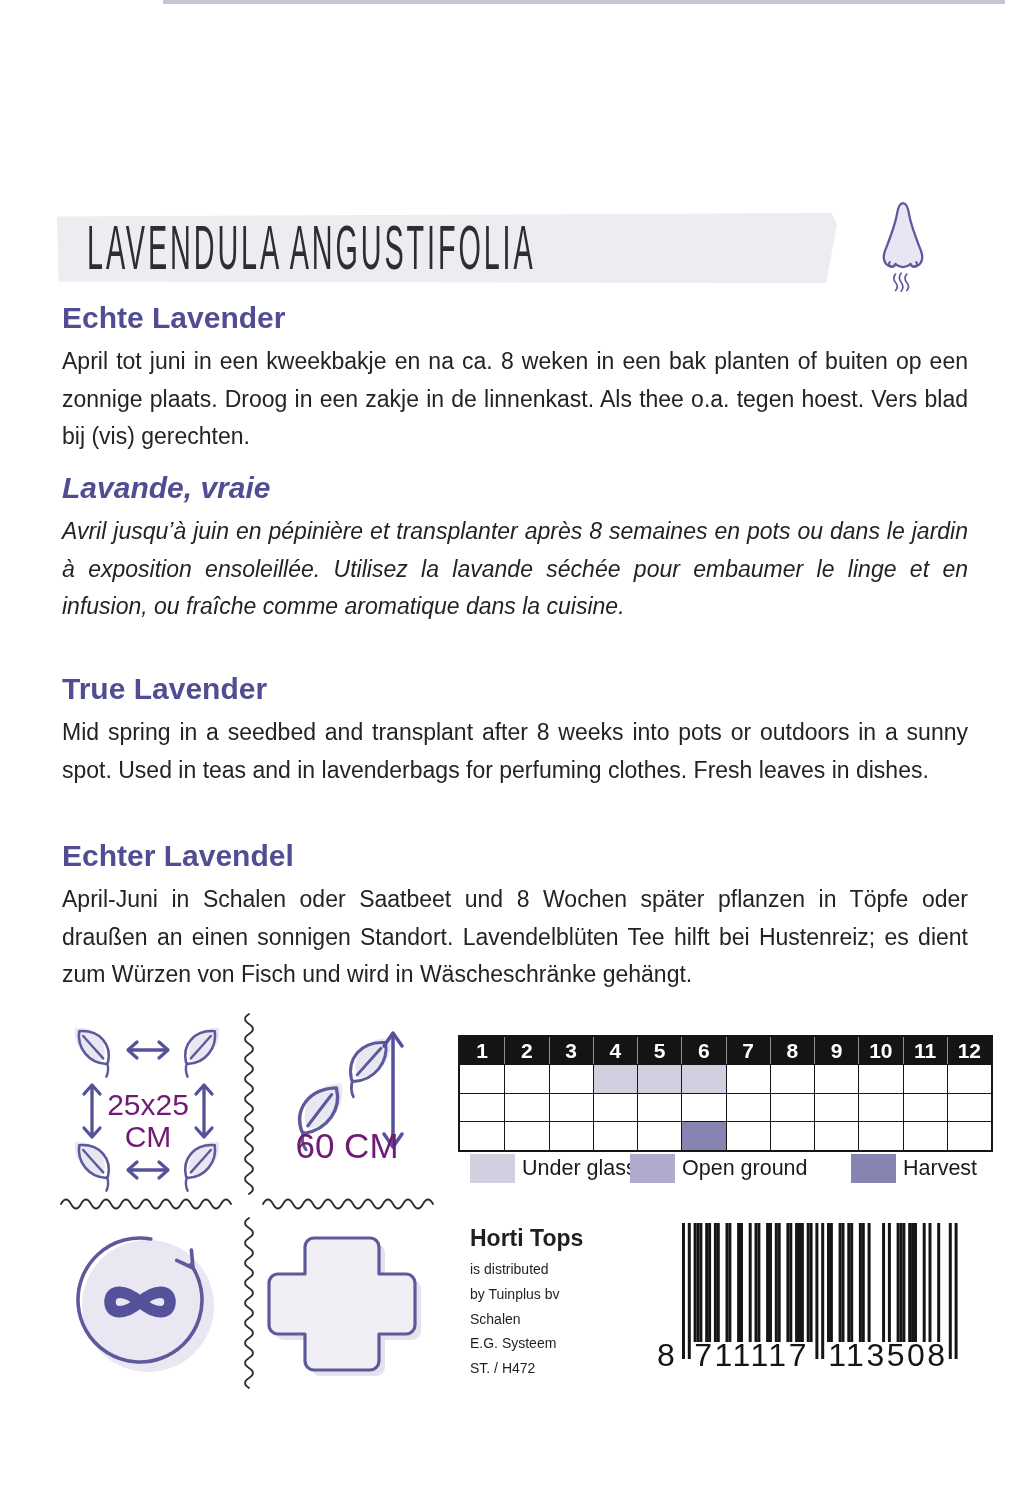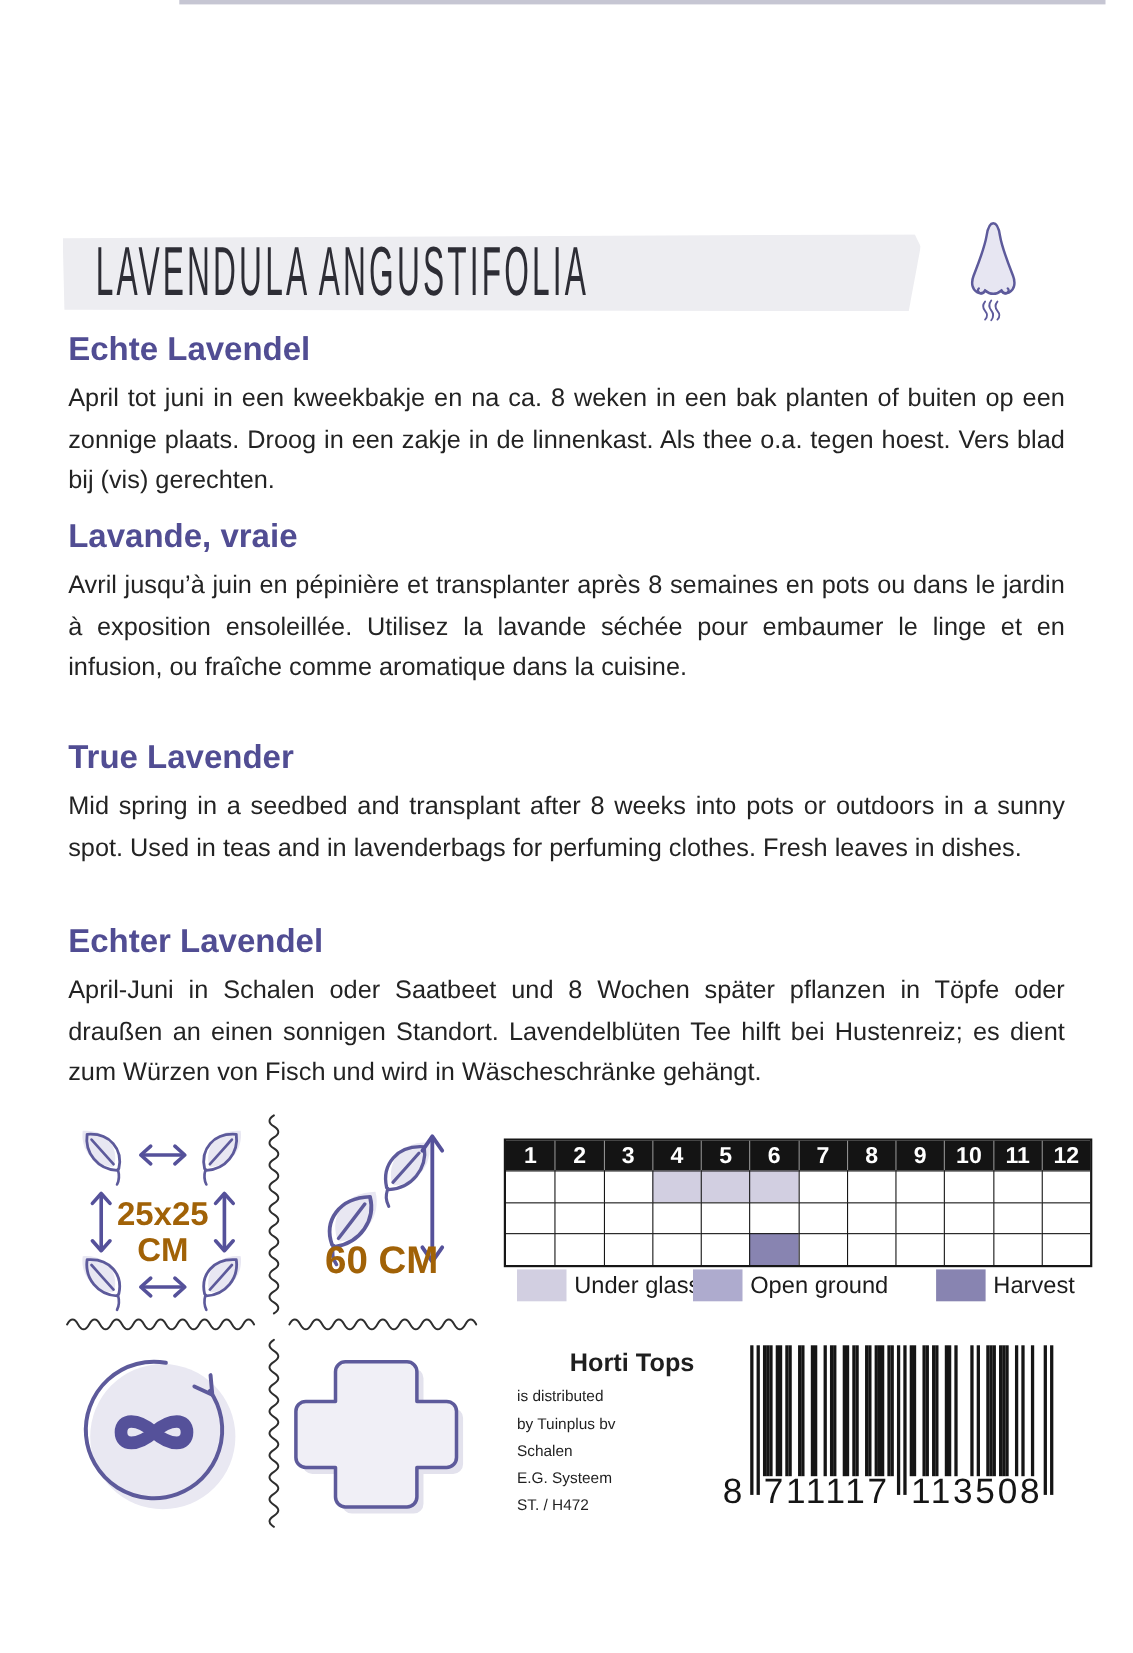--- a/index.html
+++ b/index.html
@@ -18,40 +18,40 @@
           color:#2d2d35;letter-spacing:4px;white-space:nowrap;
           transform:scale(0.72,1.58);transform-origin:0 52%;}
 
   
   .section{left:62px;width:906px;}
   .section h2{margin:0 0 7px 0;font-size:30px;line-height:36px;font-weight:bold;color:#514d93;}
   .section p{margin:0;font-size:23px;line-height:37.5px;color:#232323;
              text-align:justify;text-justify:inter-word;}
 
   
-  .icon-label{color:#a16207;font-weight:bold;text-align:center;}
+  .icon-label{color:#701a75;font-weight:normal;text-align:center;}
 
   
   .calendar{left:458px;top:1035px;width:535px;border:2.5px solid #161616;box-sizing:border-box;background:#fff;}
   .cal-header{display:grid;grid-template-columns:repeat(12,1fr);height:27px;background:#141414;}
   .cal-header span{display:flex;align-items:center;justify-content:center;color:#ffffff;
                    font-size:21px;font-weight:bold;border-left:1px solid #8f8f8f;}
   .cal-header span:first-child{border-left:none;}
   .cal-row{display:grid;grid-template-columns:repeat(12,1fr);height:28.5px;}
   .cal-row span{border-left:1.6px solid #161616;border-top:1.6px solid #161616;}
   .cal-row span:first-child{border-left:none;}
 
   .legend{left:458px;top:1154px;width:547px;height:34px;}
   .legend-item{position:absolute;top:0;display:flex;align-items:center;}
   .legend-swatch{width:45px;height:29px;display:inline-block;}
   .legend-label{font-size:21.5px;color:#1b1b1b;margin-left:7px;white-space:nowrap;}
 
   
   .distrib{left:470px;top:1225px;width:210px;color:#1f1f1f;}
-  .distrib .name{font-size:23px;font-weight:bold;margin-bottom:5px;margin-left:48px;}
+  .distrib .name{font-size:23px;font-weight:bold;margin-bottom:5px;}
   .distrib .line{font-size:14px;line-height:24.8px;}
 
   
   .print-mark{left:948px;top:1430px;width:25px;height:73px;background:#1e1e1c;}
 
   svg{display:block;}
 </style>
 </head>
 <body>
 
@@ -77,24 +77,24 @@
   <svg class="abs" style="left:874px;top:198px;" width="58" height="98" viewBox="0 0 62 100">
     <path d="M31,3 C27,3 25.5,8.5 24.5,15 C22.5,27 16.5,42 12,53.5 C9,61 10.5,67.5 15.5,70 C18.5,71.5 21.5,70.7 23,68.3 C25.5,70.5 28,71.5 31,71.5 C34,71.5 36.5,70.5 39,68.3 C40.5,70.7 43.5,71.5 46.5,70 C51.5,67.5 53,61 50,53.5 C45.5,42 39.5,27 37.5,15 C36.5,8.5 35,3 31,3 Z" fill="#e7e6f2" stroke="#5d5a9b" stroke-width="2.4"></path>
     <path d="M23,68.3 C22.3,70.8 19.8,71.8 17.8,70.8 C15.8,69.8 15.5,67.3 17,66.2" fill="none" stroke="#5d5a9b" stroke-width="2.2" stroke-linecap="round"></path>
     <path d="M39,68.3 C39.7,70.8 42.2,71.8 44.2,70.8 C46.2,69.8 46.5,67.3 45,66.2" fill="none" stroke="#5d5a9b" stroke-width="2.2" stroke-linecap="round"></path>
     <path d="M23,79 c-2.5,3 -2.5,6 0,9 c2.5,3 2.5,6 0,8.5" fill="none" stroke="#5d5a9b" stroke-width="1.8" stroke-linecap="round"></path>
     <path d="M29,78 c-2.5,3.2 -2.5,6.4 0,9.6 c2.5,3.2 2.5,6.4 0,9.6" fill="none" stroke="#5d5a9b" stroke-width="1.8" stroke-linecap="round"></path>
     <path d="M35,79 c-2.5,3 -2.5,6 0,9 c2.5,3 2.5,6 0,8.5" fill="none" stroke="#5d5a9b" stroke-width="1.8" stroke-linecap="round"></path>
   </svg>
 
   <div class="abs section" style="top:300px;">
-    <h2>Echte Lavendel</h2>
+    <h2>Echte Lavender</h2>
     <p>April tot juni in een kweekbakje en na ca. 8 weken in een bak planten of buiten op een zonnige plaats. Droog in een zakje in de linnenkast. Als thee o.a. tegen hoest. Vers blad bij (vis) gerechten.</p>
   </div>
-  <div class="abs section" style="top:470px;">
+  <div class="abs section" style="top:470px;font-style:italic;">
     <h2>Lavande, vraie</h2>
     <p>Avril jusqu’à juin en pépinière et transplanter après 8 semaines en pots ou dans le jardin à exposition ensoleillée. Utilisez la lavande séchée pour embaumer le linge et en infusion, ou fraîche comme aromatique dans la cuisine.</p>
   </div>
   <div class="abs section" style="top:671px;">
     <h2>True Lavender</h2>
     <p>Mid spring in a seedbed and transplant after 8 weeks into pots or outdoors in a sunny spot. Used in teas and in lavenderbags for perfuming clothes. Fresh leaves in dishes.</p>
   </div>
   <div class="abs section" style="top:838px;">
     <h2>Echter Lavendel</h2>
     <p>April-Juni in Schalen oder Saatbeet und 8 Wochen später pflanzen in Töpfe oder draußen an einen sonnigen Standort. Lavendelblüten Tee hilft bei Hustenreiz; es dient zum Würzen von Fisch und wird in Wäscheschränke gehängt.</p>

